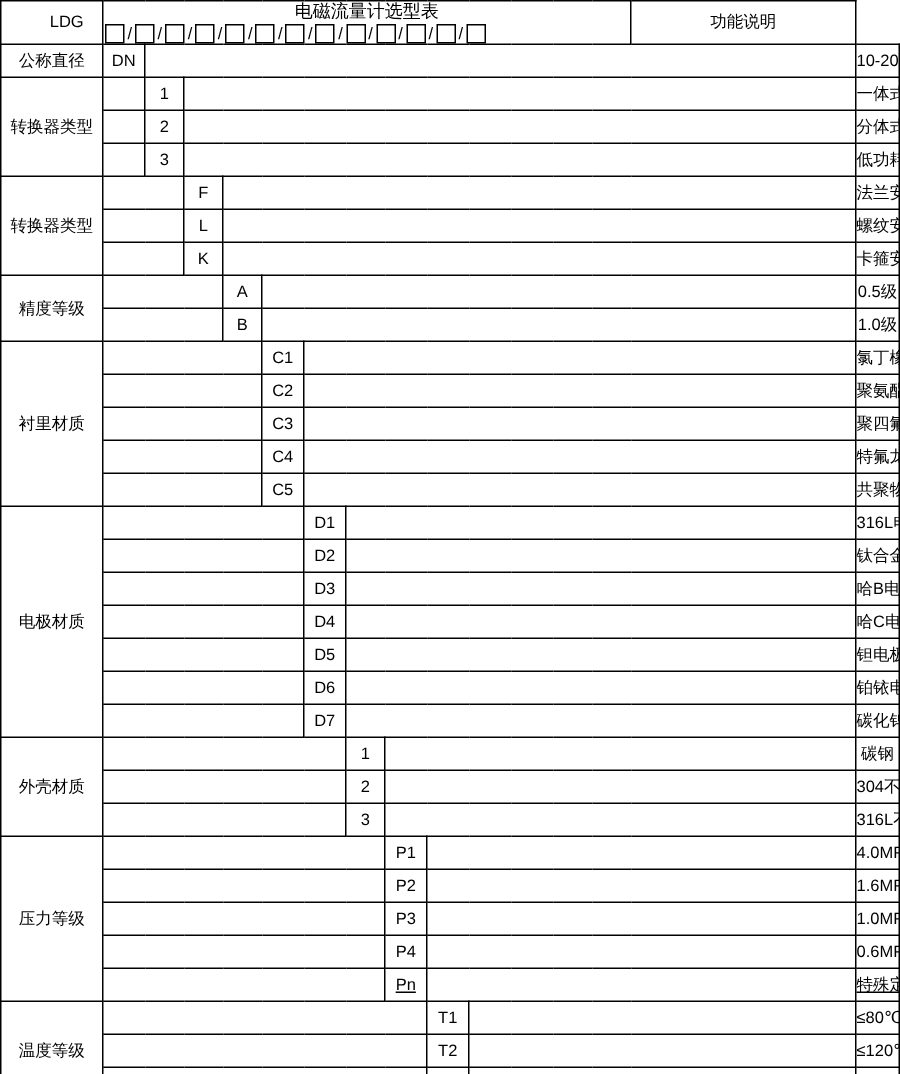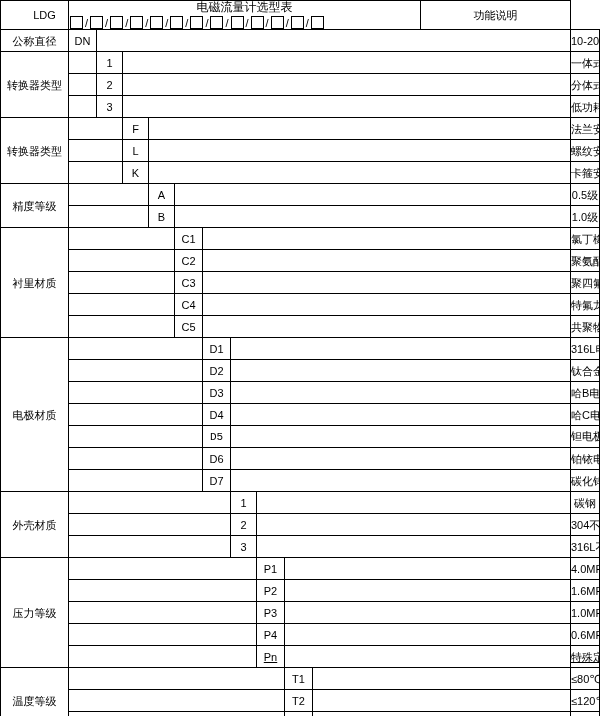--- a/index.html
+++ b/index.html
@@ -184,21 +184,21 @@
           <td class="code">D3</td>
           <td colspan="8"></td>
           <td class="desc">哈B电极</td>
         </tr>
         <tr style="height: 22px;">
           <td colspan="5"></td>
           <td class="code">D4</td>
           <td colspan="8"></td>
           <td class="desc">哈C电极</td>
         </tr>
-        <tr style="height: 22px; font-family: Liberation Mono, monospace;">
+        <tr style="height: 22px;">
           <td colspan="5"></td>
           <td class="code">D5</td>
           <td colspan="8"></td>
           <td class="desc">钽电极</td>
         </tr>
         <tr style="height: 22px; margin-left: 40px;">
           <td colspan="5"></td>
           <td class="code">D6</td>
           <td colspan="8"></td>
           <td class="desc">铂铱电极</td>

